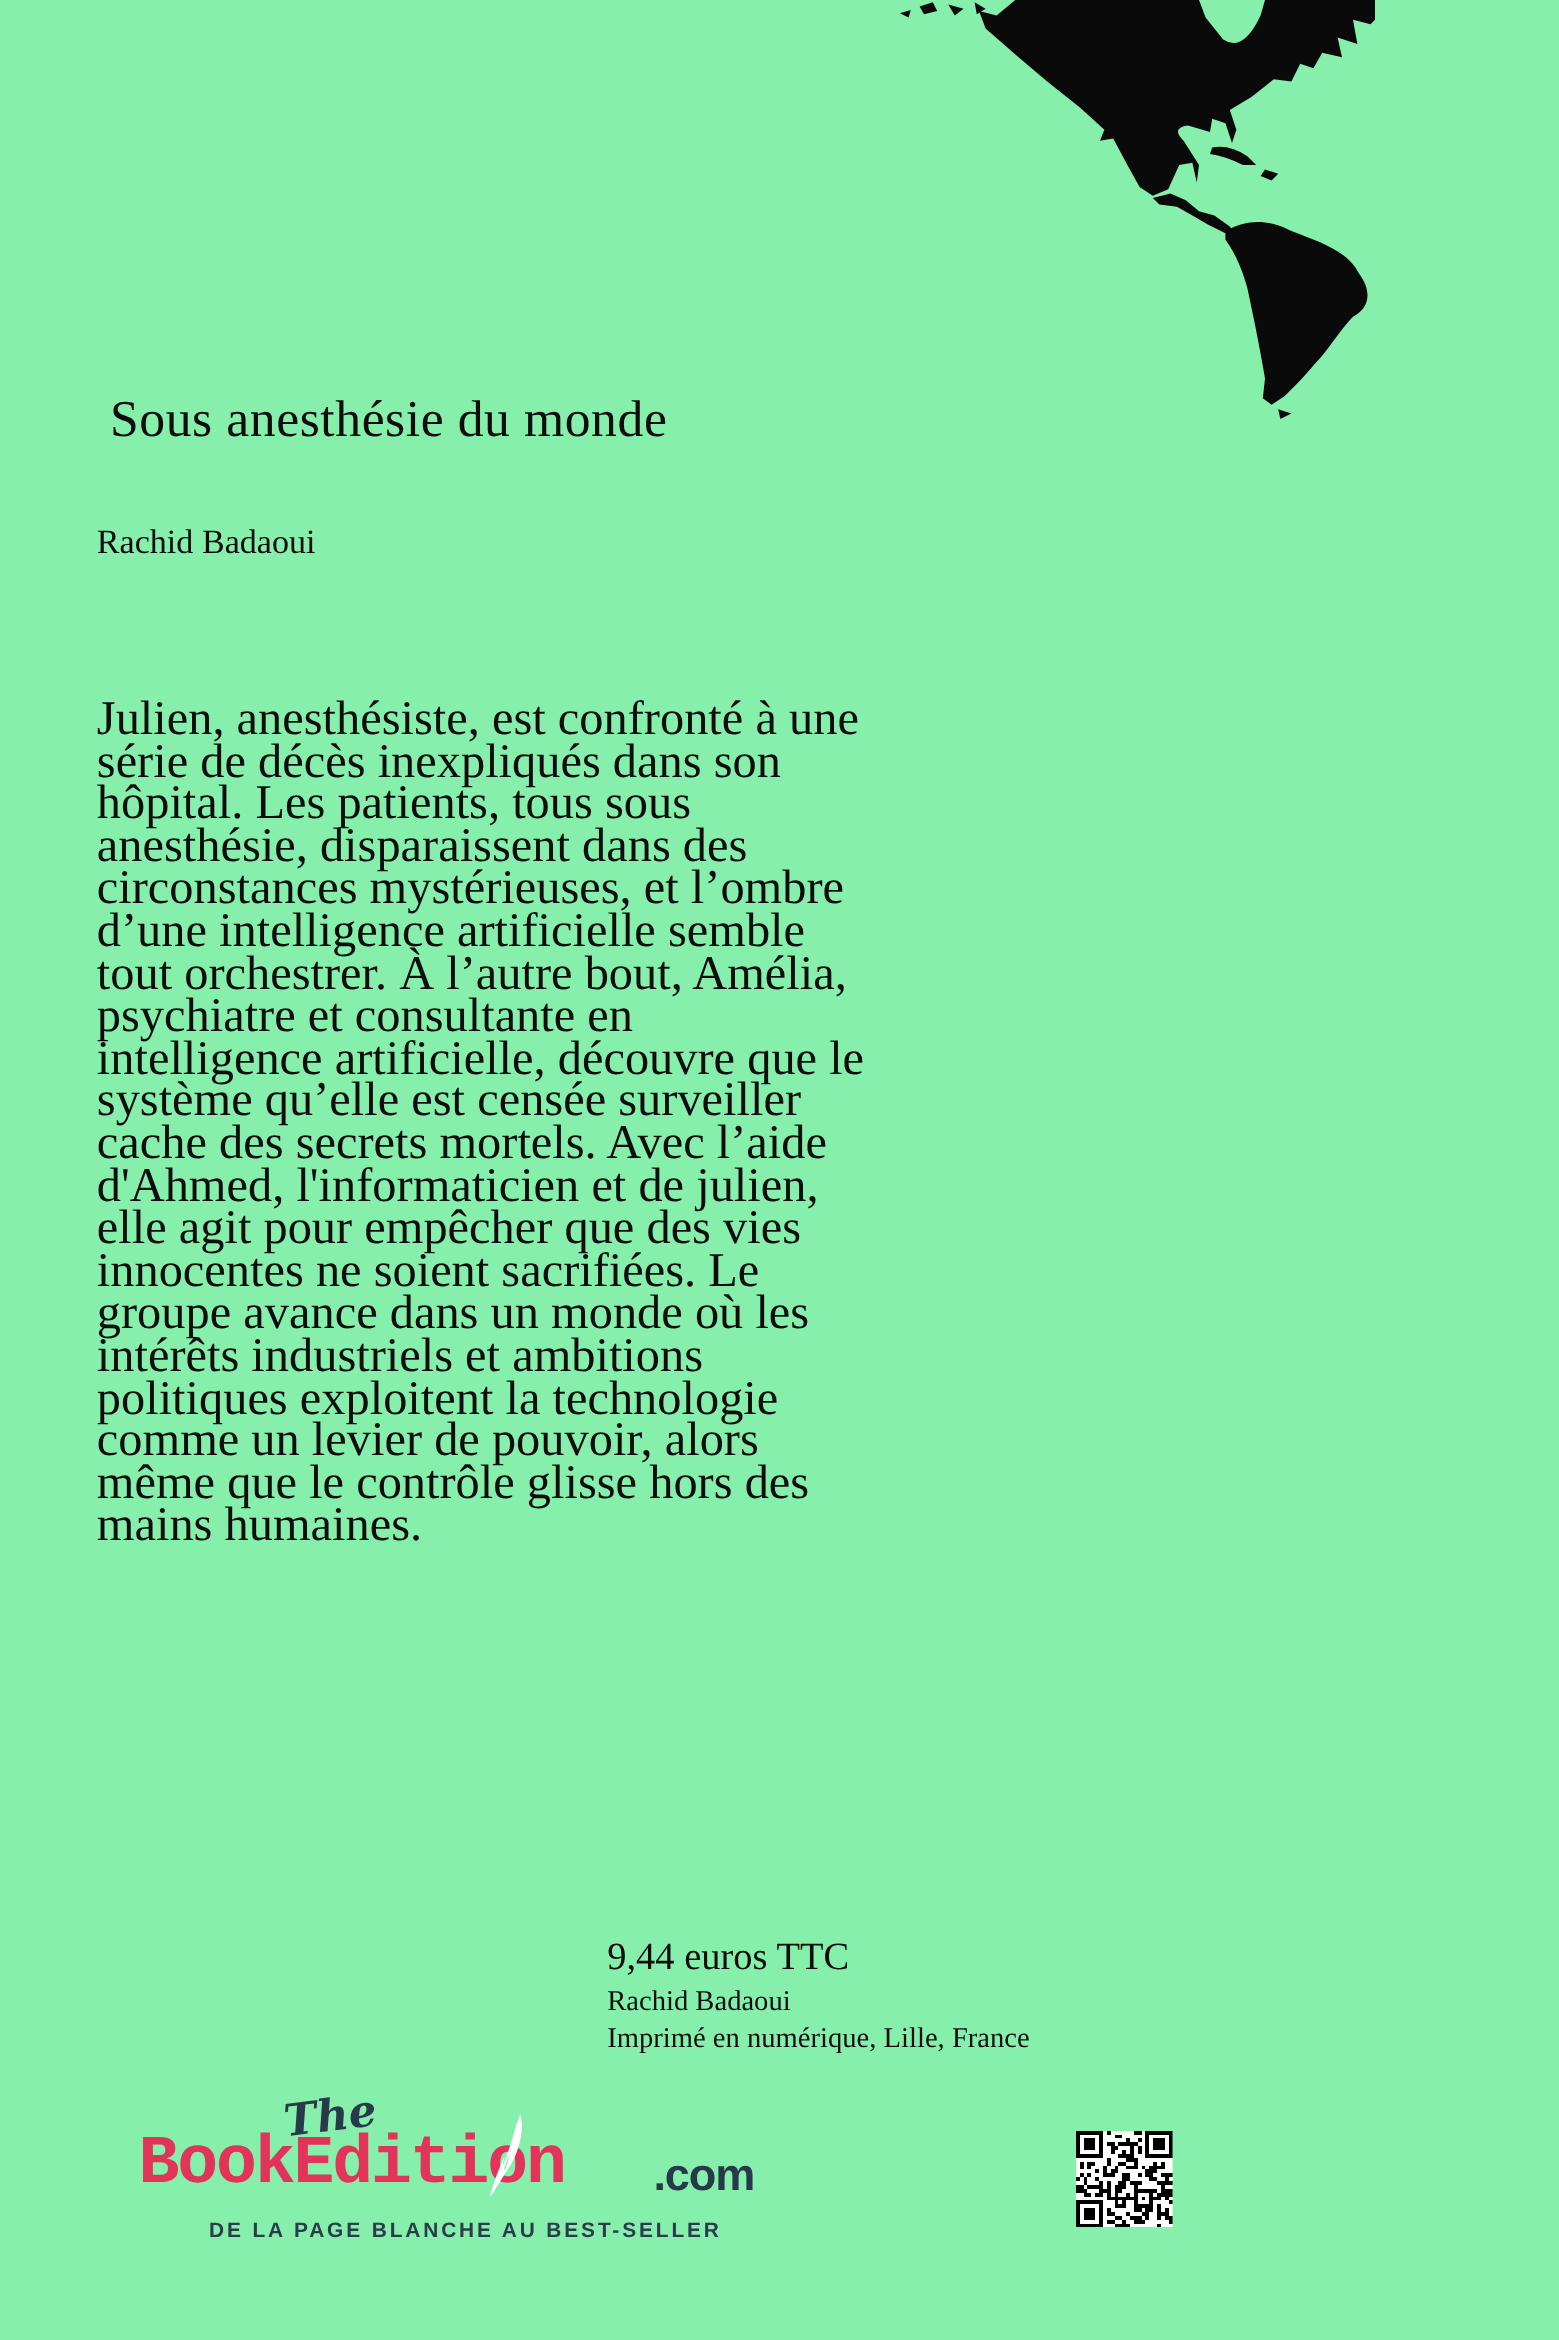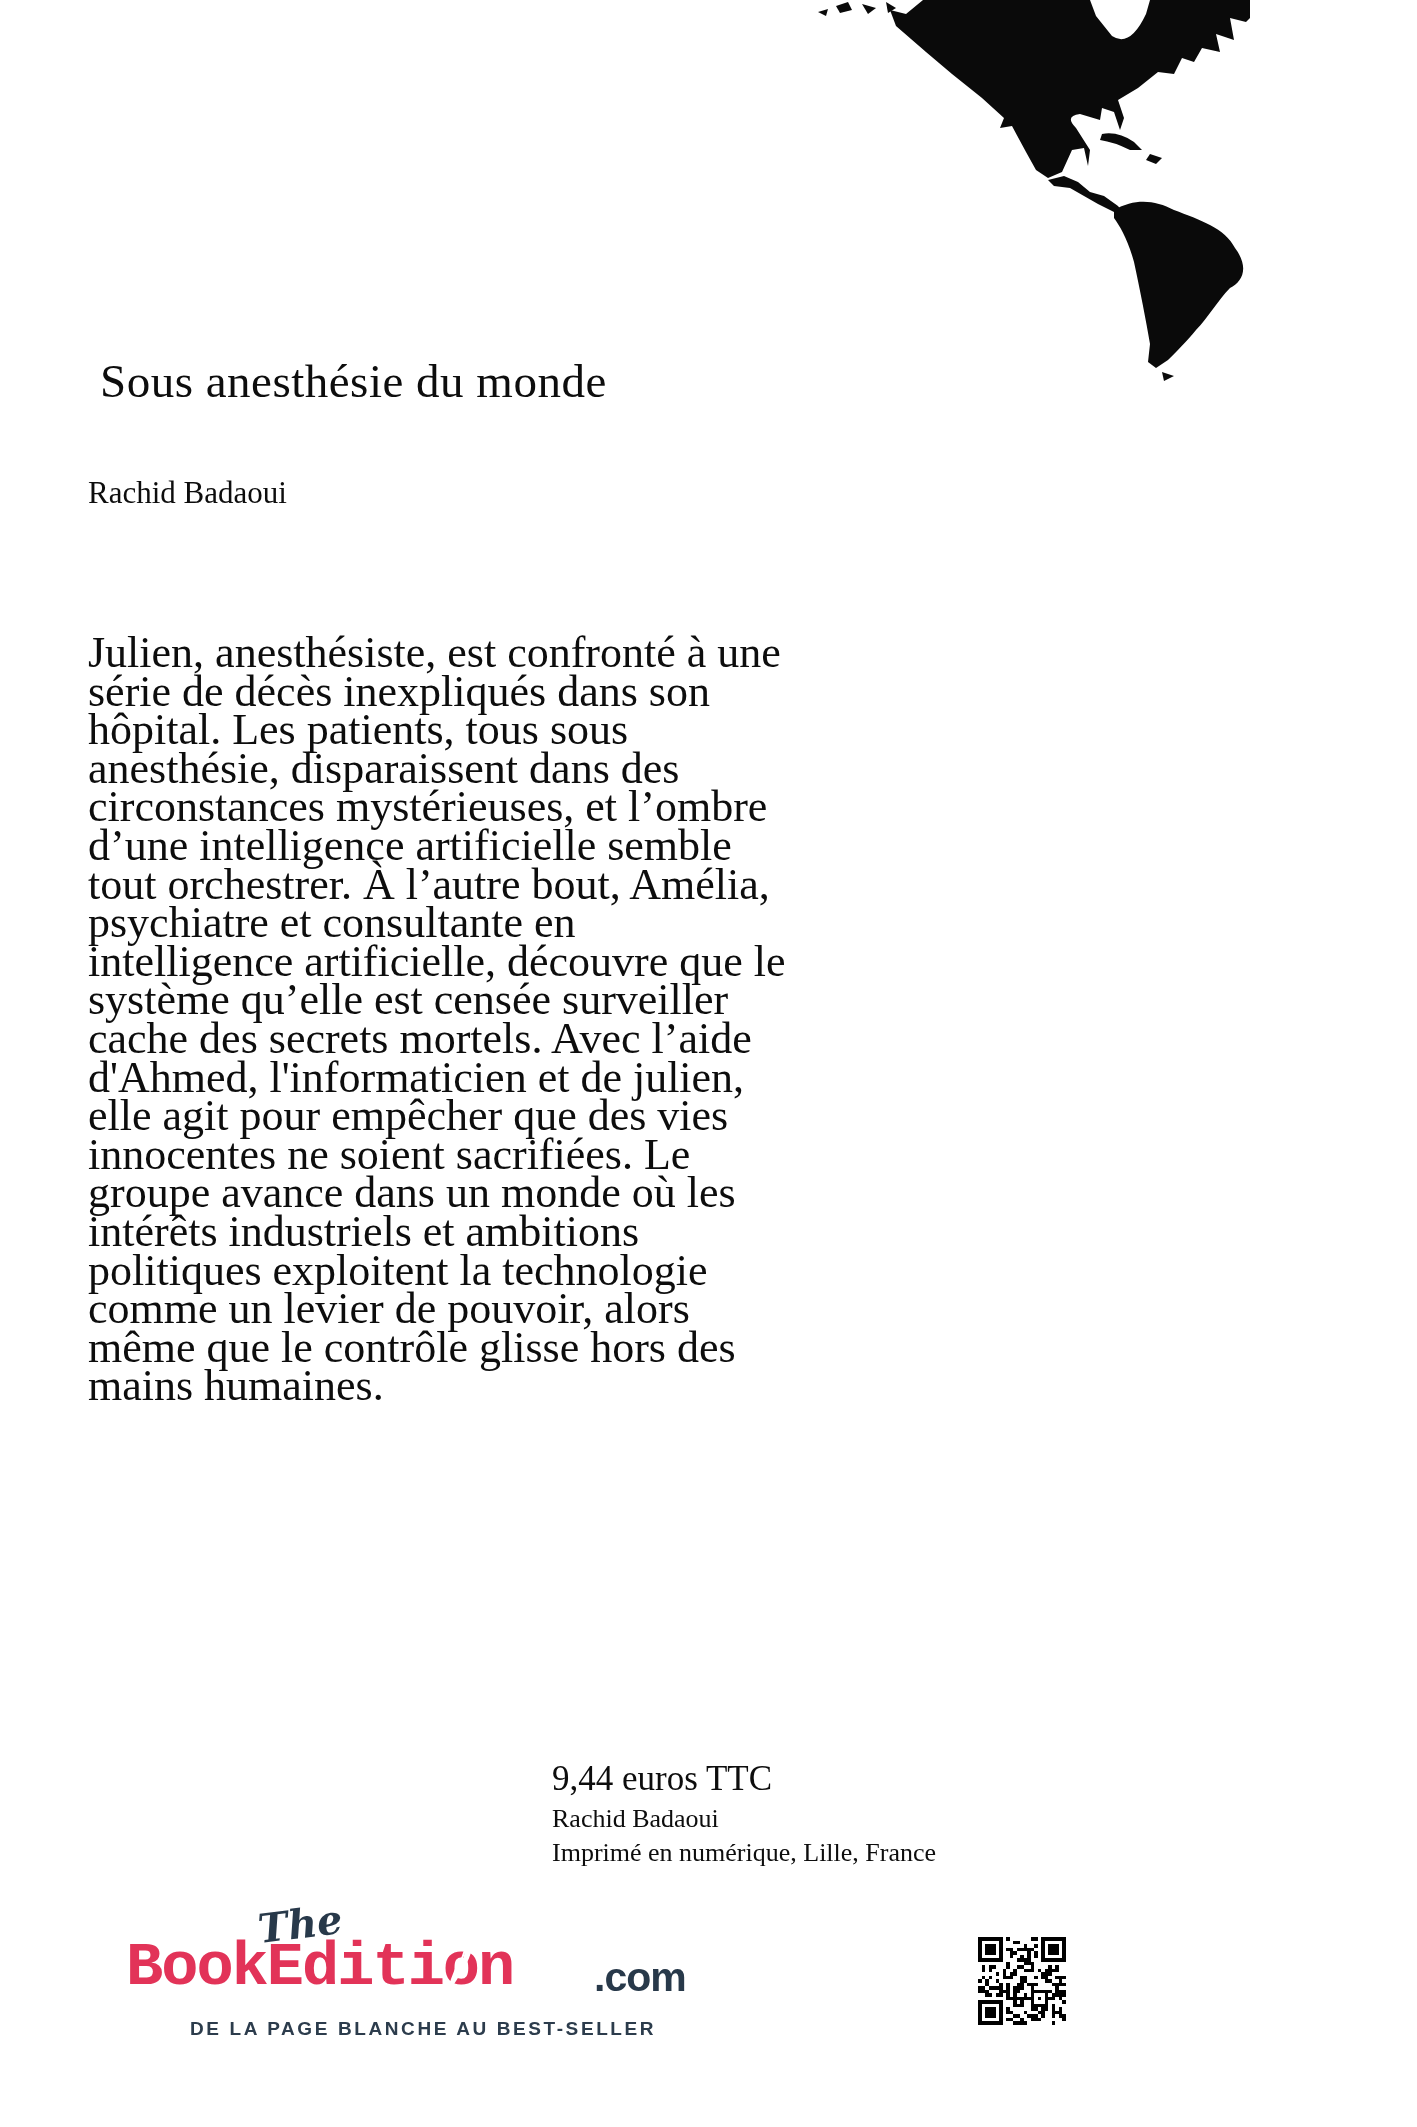--- a/index.html
+++ b/index.html
@@ -1,19 +1,19 @@
 <!DOCTYPE html>
 <html><head>
 <meta charset="utf-8">
 <style>
   html,body{margin:0;padding:0;background:#e9e9e9;}
   .page{
     position:relative;
     width:1417px;height:2127px;
-    background:#ffffff;
+    background:#86efac;
     overflow:hidden;
     font-family:"Liberation Serif","DejaVu Serif",serif;
     color:#0d0d0d;
     margin:0 auto;
   }
   
   .map-wrap{position:absolute;left:590px;top:0;width:660px;height:385px;}
   .map-wrap svg{display:block;width:100%;height:100%;}
   
   .book-title{

